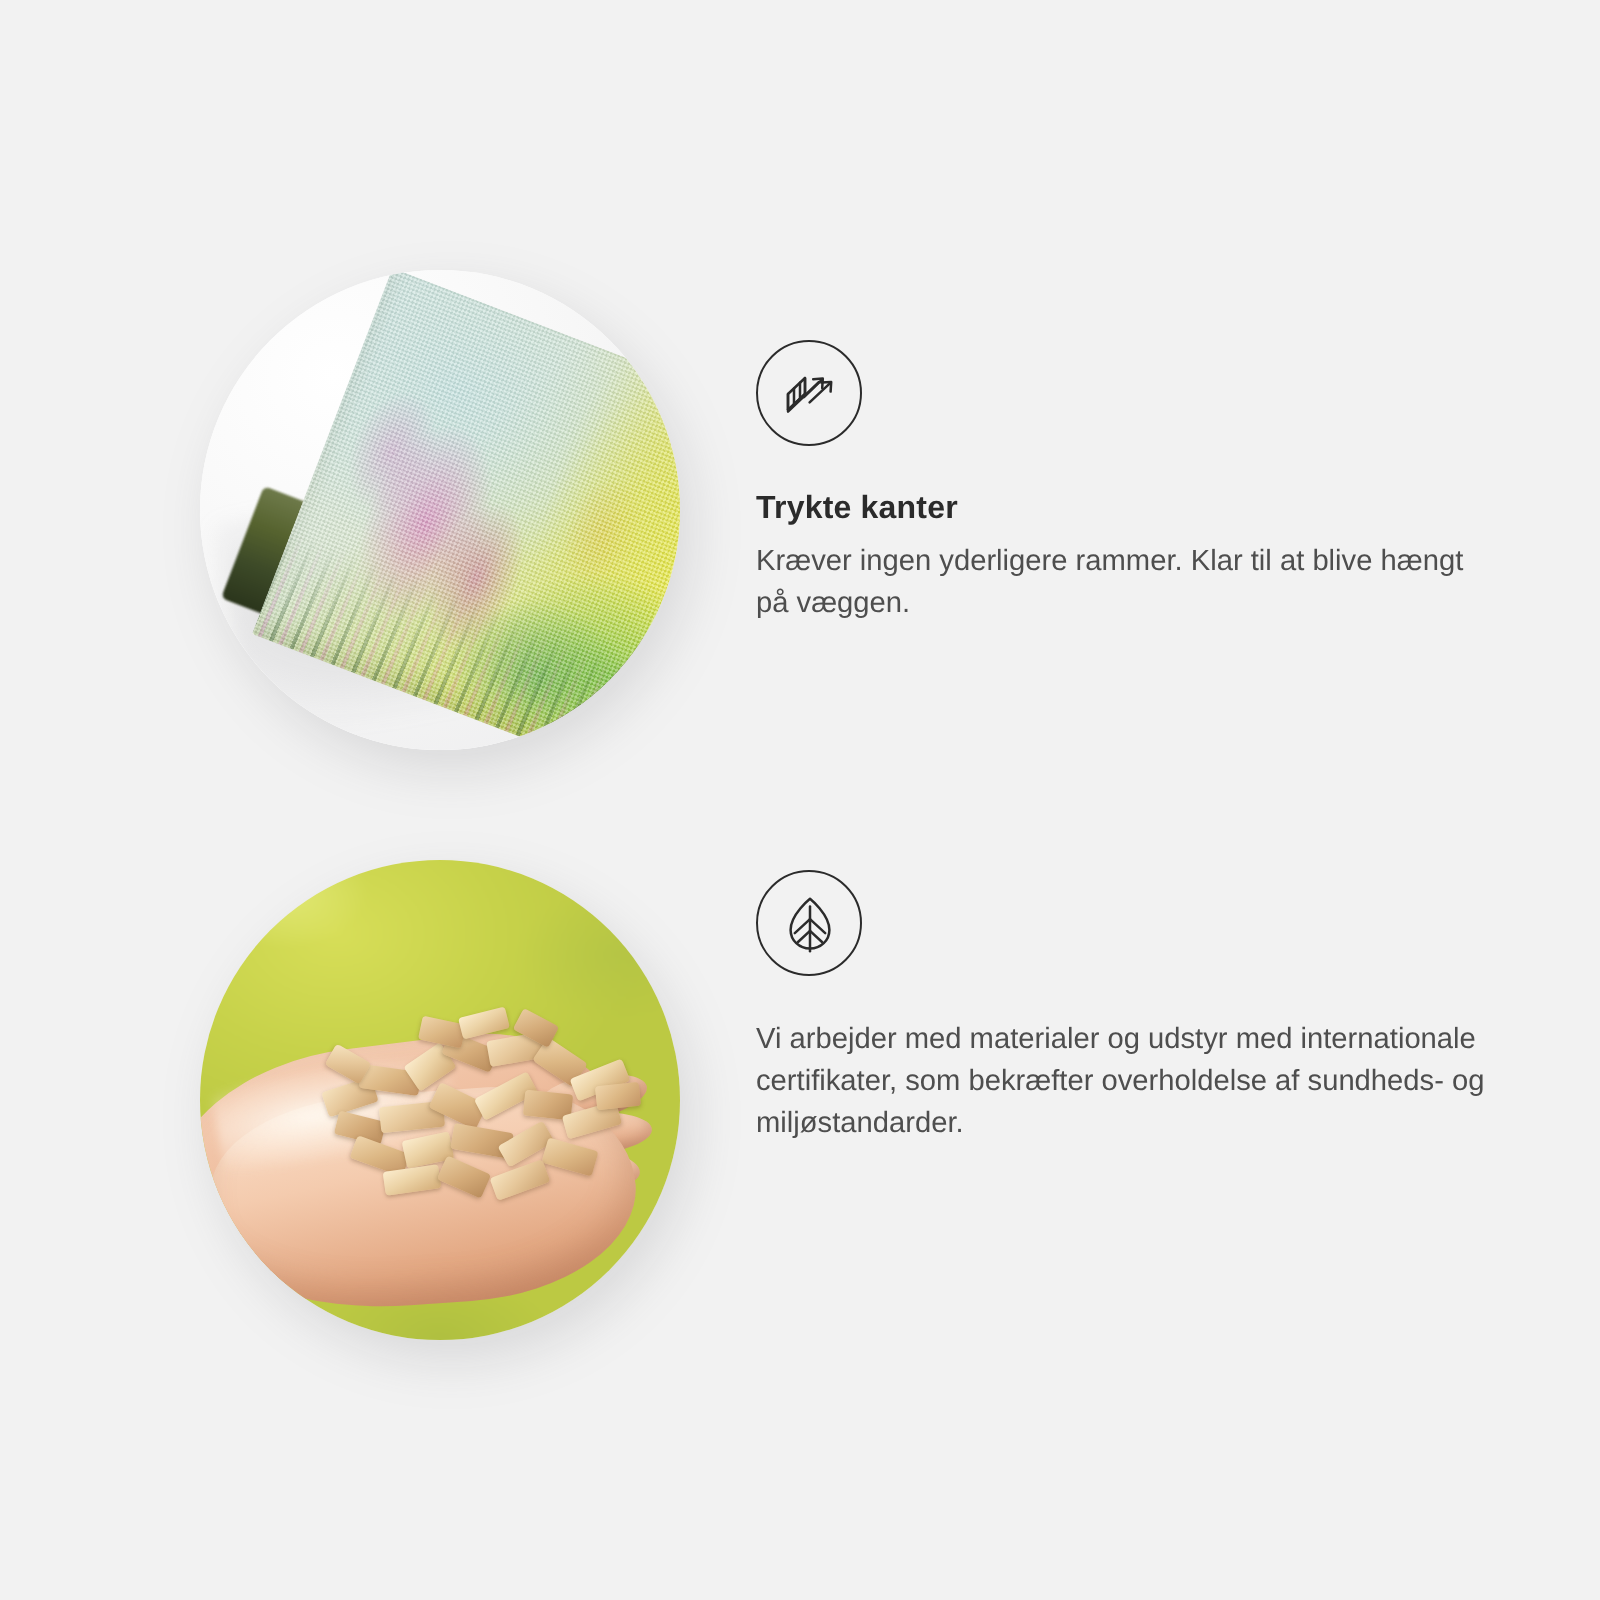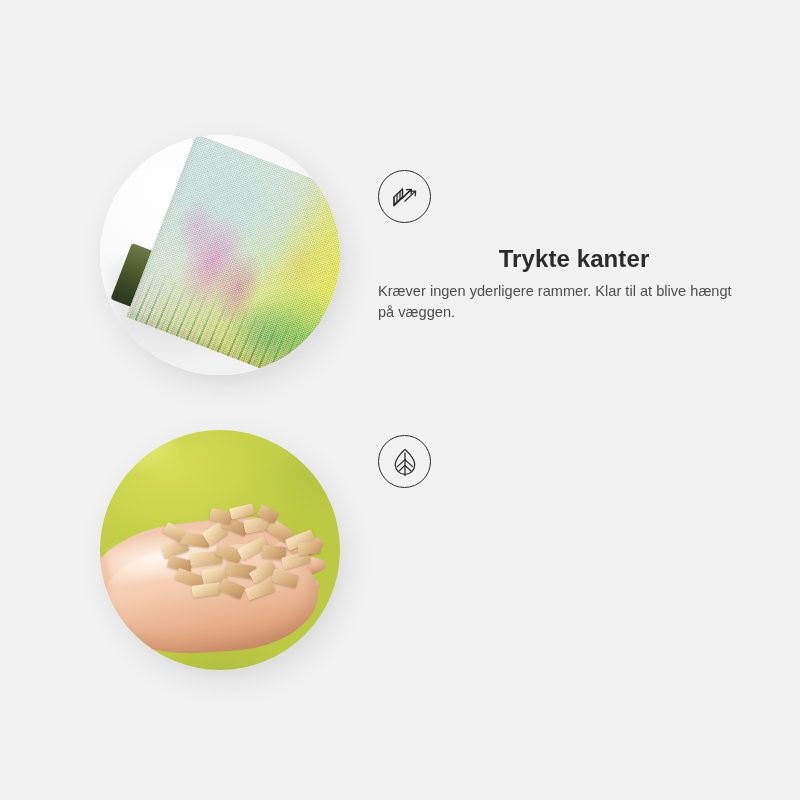--- a/index.html
+++ b/index.html
@@ -218,27 +218,26 @@
     border-radius: 50%;
     border: 1.6px solid #2b2b2b;
     display: flex;
     align-items: center;
     justify-content: center;
     margin-bottom: 22px;
   }
   .icon-badge svg { display:block; }
 
   .feature-title {
-    font-size: 24px;
+    font-size: 16px;
     font-weight: bold;
     color: #2b2b2b;
     letter-spacing: 0.1px;
     margin-bottom: 7px;
     line-height: 1.2;
-    text-align: center;
   }
 
   .feature-desc {
     font-size: 14.6px;
     color: #4e4e4e;
     line-height: 1.43;
     max-width: 372px;
   }
 
   #feature-printed-edges .content { top: 50px; }
@@ -336,16 +335,17 @@
           <path d="M16 3.4 C16 3.4 6.3 11.2 6.3 19.0 C6.3 24.2 10.6 28.3 16 28.3 C21.4 28.3 25.7 24.2 25.7 19.0 C25.7 11.2 16 3.4 16 3.4 Z"></path>
           <path d="M16 7.2 L16 29.6"></path>
           <path d="M16 13.6 L8.4 20.6"></path>
           <path d="M16 13.6 L23.6 20.6"></path>
           <path d="M16 19.4 L10.0 25.0"></path>
           <path d="M16 19.4 L22.0 25.0"></path>
         </svg>
       </div>
 
 
+      <p class="feature-desc">Vi arbejder med materialer og udstyr med internationale certifikater, som bekræfter overholdelse af sundheds- og miljøstandarder.</p>
     </div>
   </section>
 
 </div>
 
 </body></html>

